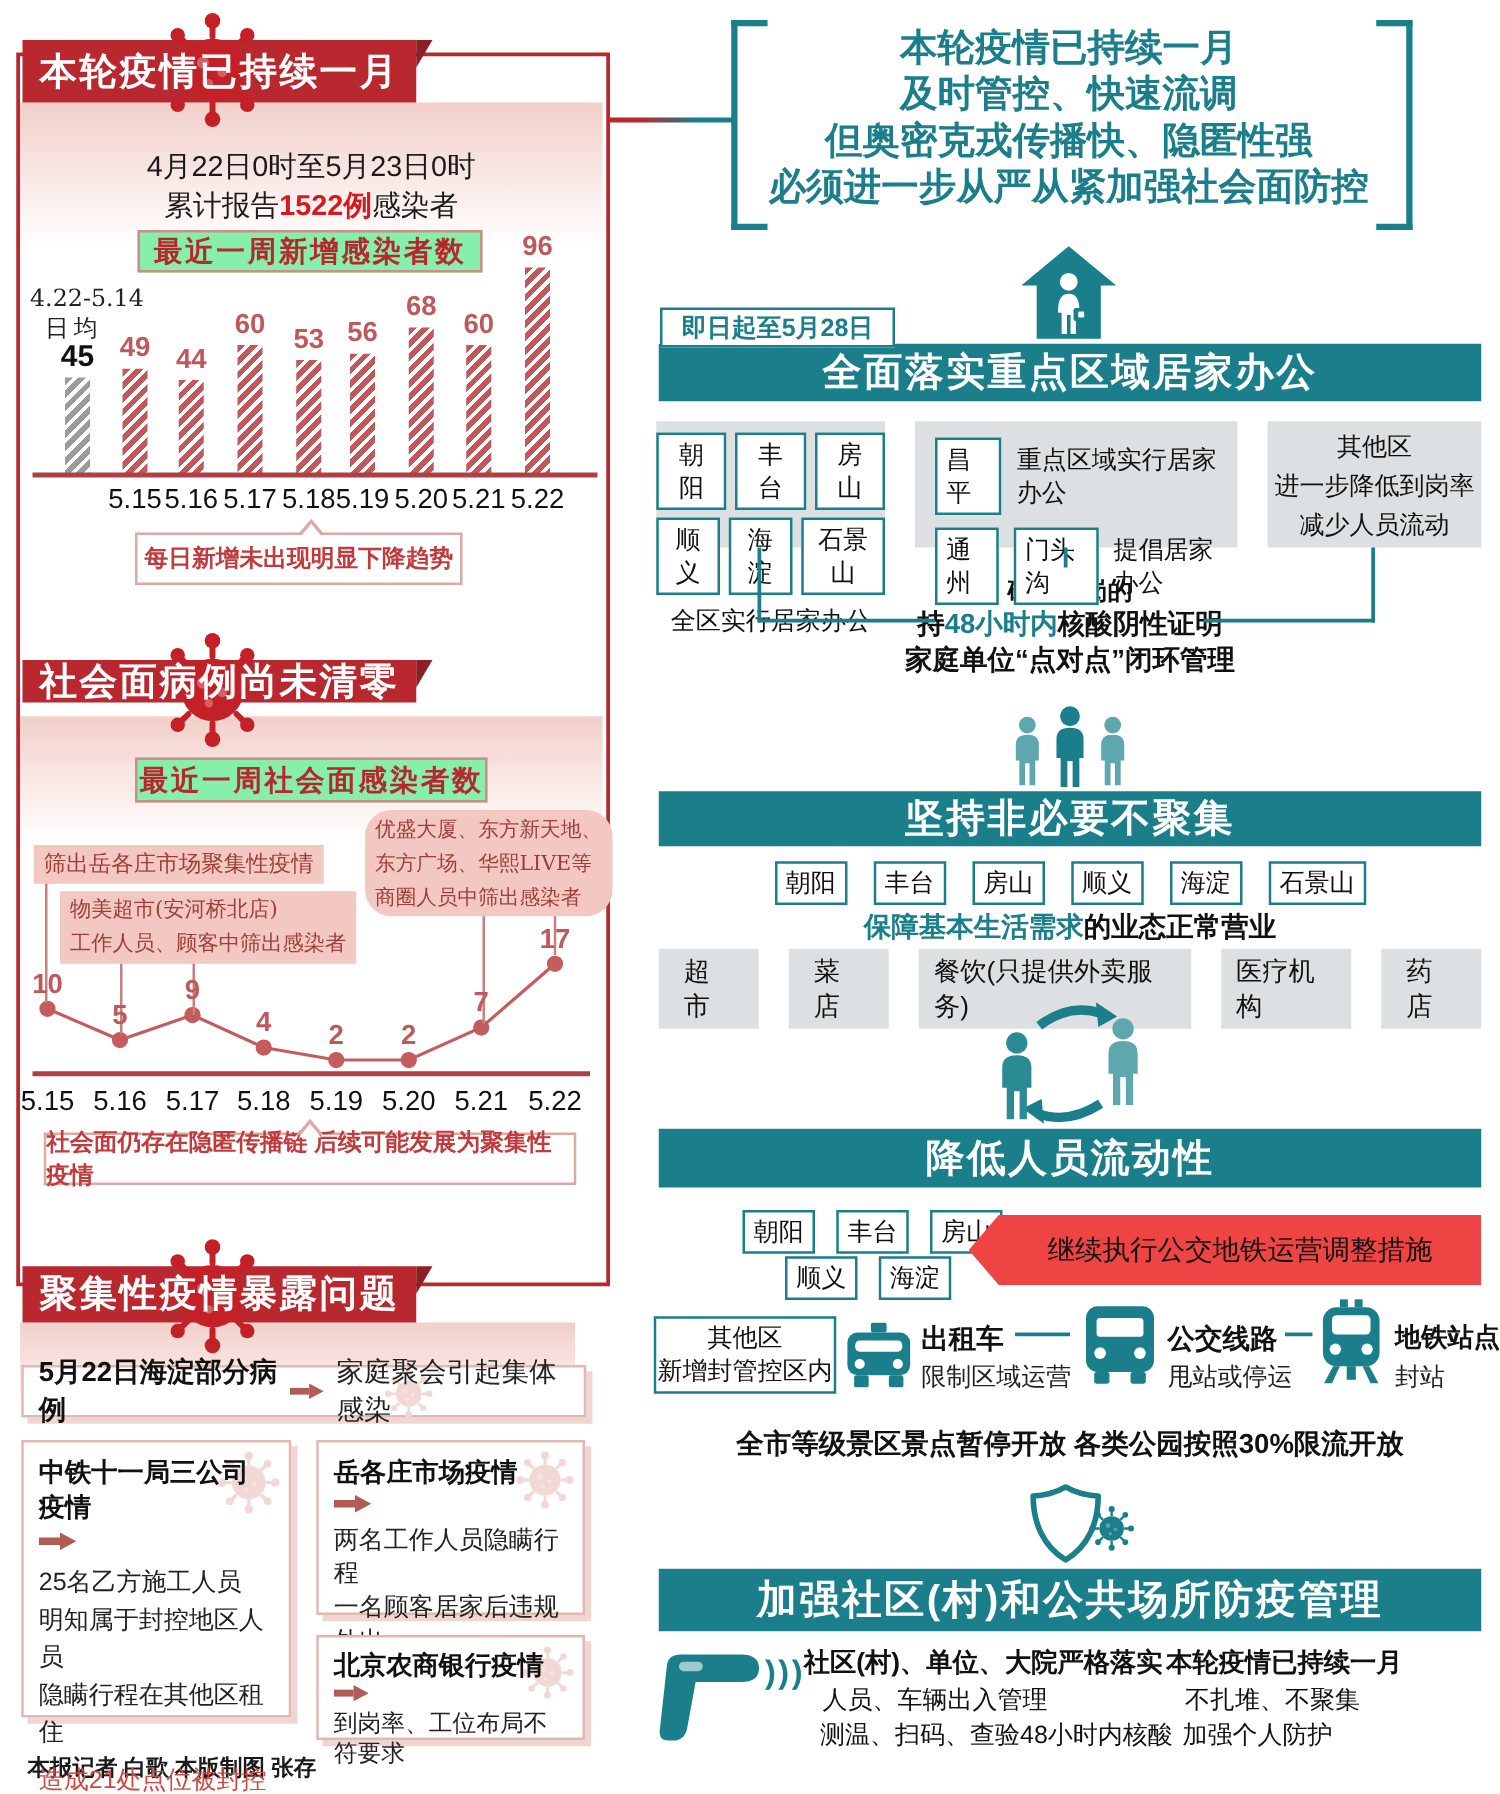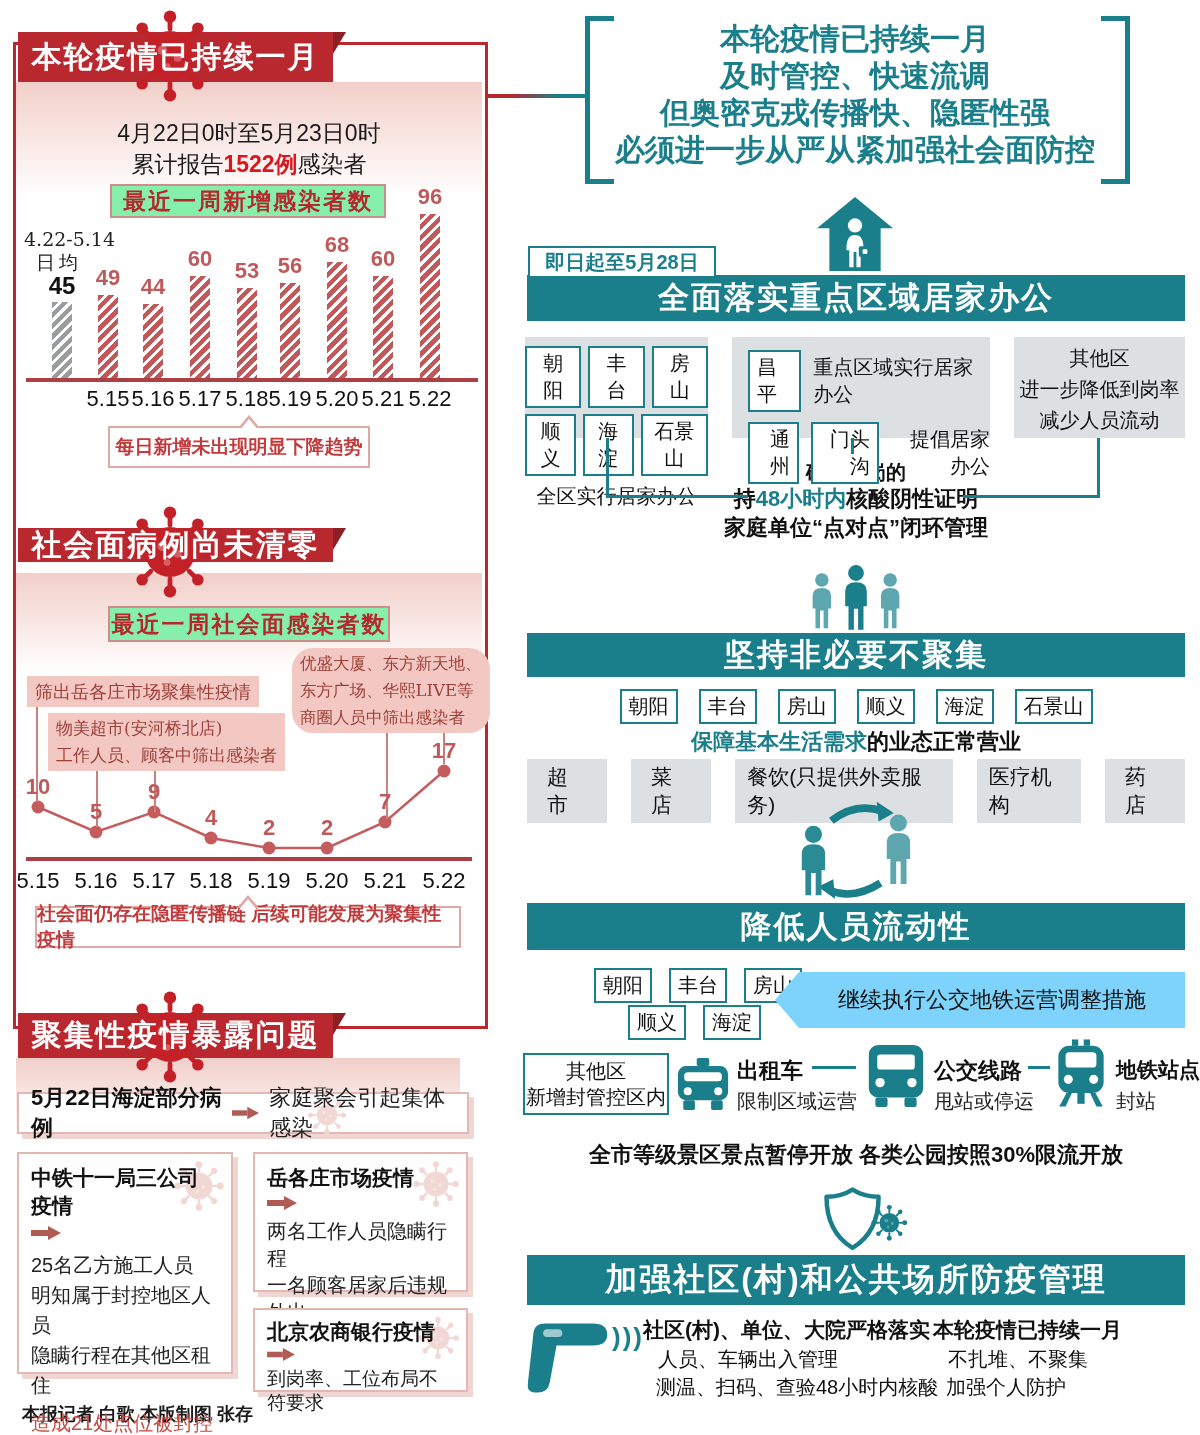--- a/index.html
+++ b/index.html
@@ -308,21 +308,21 @@
     <span class="chip">石景山</span>
   </div>
   <div style="font-size:20px;color:#111;margin-top:7px;">全区实行居家办公</div>
 </div>
 
 <div class="gbox" style="left:732px;top:337px;width:258px;height:101px;padding:13px 0 0 16px;">
   <div style="display:flex;align-items:center;gap:12px;">
     <span class="chip">昌平</span>
     <span style="font-size:20px;color:#111;">重点区域实行居家办公</span>
   </div>
-  <div style="display:flex;align-items:center;gap:12px;margin-top:10px;text-align:right;">
+  <div style="display:flex;align-items:center;gap:12px;margin-top:10px;">
     <span class="chip">通州</span>
     <span class="chip">门头沟</span>
     <span style="font-size:20px;color:#111;">提倡居家办公</span>
   </div>
 </div>
 
 <div class="gbox" style="left:1014px;top:337px;width:171px;height:101px;padding-top:6px;text-align:center;font-size:20px;color:#111;line-height:31px;">
   <div>其他区</div>
   <div>进一步降低到岗率</div>
   <div>减少人员流动</div>
@@ -371,21 +371,21 @@
 <div class="tbanner" style="top:903px;height:47px;">降低人员流动性</div>
 <div class="abs" style="left:594px;top:968px;display:flex;gap:17px;">
   <span class="chip">朝阳</span>
   <span class="chip">丰台</span>
   <span class="chip">房山</span>
 </div>
 <div class="abs" style="left:628px;top:1005px;display:flex;gap:17px;">
   <span class="chip">顺义</span>
   <span class="chip">海淀</span>
 </div>
-<div class="abs" style="left:775px;top:972px;width:410px;height:56px;background:#7dd3fc;clip-path:polygon(24px 0,100% 0,100% 100%,24px 100%,0 50%);display:flex;align-items:center;justify-content:center;padding-left:24px;box-sizing:border-box;font-size:22px;color:#111;">继续执行公交地铁运营调整措施</div>
+<div class="abs" style="left:775px;top:972px;width:410px;height:56px;background:#ef4444;clip-path:polygon(24px 0,100% 0,100% 100%,24px 100%,0 50%);display:flex;align-items:center;justify-content:center;padding-left:24px;box-sizing:border-box;font-size:22px;color:#111;">继续执行公交地铁运营调整措施</div>
 
 <div class="abs" style="left:523px;top:1053px;width:142px;height:58px;background:#fff;border:2px solid #1a7f8b;display:flex;flex-direction:column;align-items:center;justify-content:center;font-size:20px;color:#111;line-height:26px;">
   <div>其他区</div>
   <div>新增封管控区内</div>
 </div>
 <svg class="abs" style="left:676px;top:1058px;width:54px;height:52px;" viewBox="0 0 60 58">
   <rect x="23" y="0" width="14" height="9" rx="2" fill="#1a7f8b"></rect>
   <rect x="2" y="9" width="56" height="38" rx="9" fill="#1a7f8b"></rect>
   <rect x="9" y="16" width="42" height="10" rx="4" fill="#fff"></rect>
   <circle cx="13" cy="37" r="4.5" fill="#fff"></circle>

